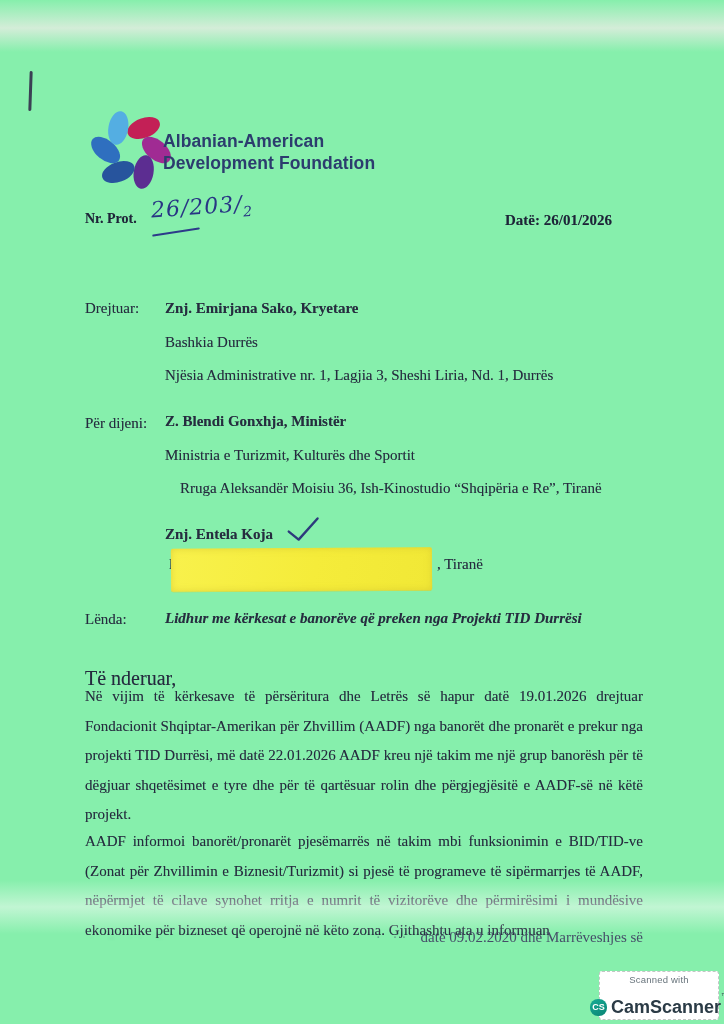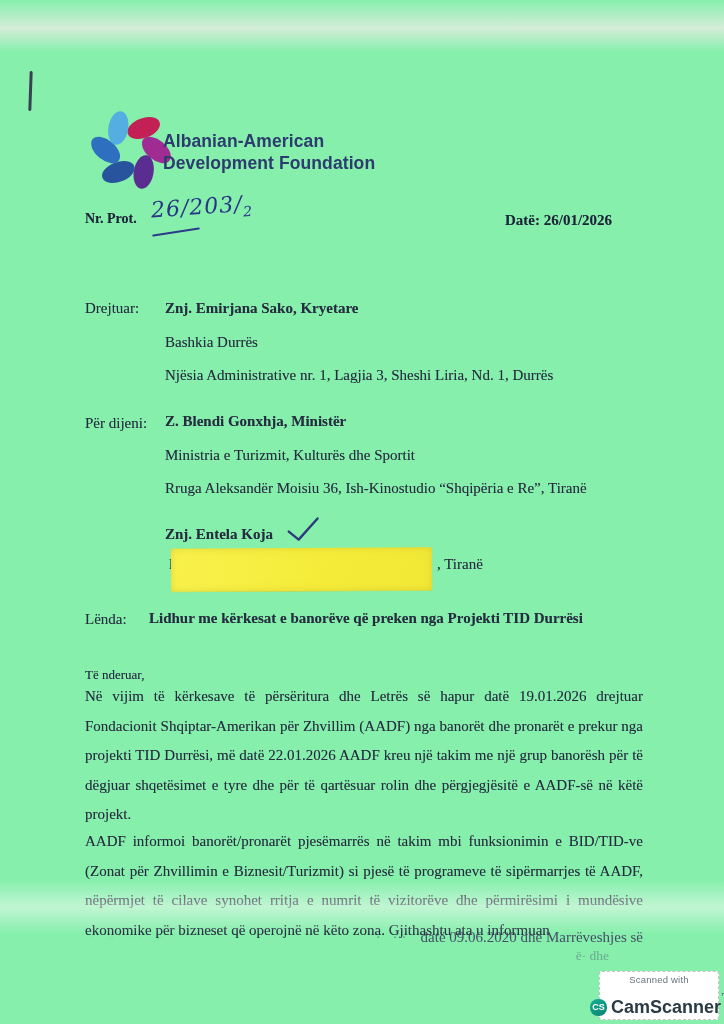--- a/index.html
+++ b/index.html
@@ -32,36 +32,36 @@
   
   .lab{font-size:15px;color:#262c3f;}
   .val{font-size:15px;color:#262c3f;}
   .to-label{left:85px;top:292px;margin-top:8px;}
   .to-name{left:165px;top:300px;}
   .to-org{left:165px;top:334px;}
   .to-addr{left:165px;top:367px;}
   .cc-label{left:85px;top:415px;}
   .cc-name{left:165px;top:413px;}
   .cc-org{left:165px;top:447px;}
-  .cc-addr{left:165px;top:480px;}
+  .cc-addr{left:180px;top:480px;}
   .cc2-name{left:165px;top:526px;}
   .checkmark{left:287px;top:518px;transform:rotate(-6deg);}
   .redact-prefix{left:169px;top:556px;z-index:1;}
   .highlight{
     left:171px;top:548px;width:261px;height:43px;z-index:2;
     background:linear-gradient(100deg,#f8f14c 0%,#f5ec3a 55%,#f1e836 100%);
     border-radius:2px;transform:rotate(-.35deg);
     box-shadow:inset 0 0 7px rgba(205,190,45,.55), 0 .5px 0 #d9cd2f;
   }
   .cc2-suffix{left:437px;top:556px;z-index:3;}
   
   .subj-label{left:85px;top:611px;}
-  .subj-text{left:149px;top:610px;}
+  .subj-text{left:165px;top:610px;font-style:italic;}
   
-  .salutation{left:85px;top:667px;font-size:13px;}
+  .salutation{left:85px;top:667px;font-size:20px;}
   .para{position:absolute;left:85px;width:558px;font-size:15px;line-height:29.5px;text-align:justify;white-space:normal;color:#262c3f;}
   .para1{top:682px;}
   .para2{top:827px;}
   .fade-overlay{left:0;top:880px;width:724px;height:54px;z-index:4;pointer-events:none;
     background:linear-gradient(180deg, rgba(252,252,250,0) 0%, rgba(252,252,250,.5) 50%, rgba(252,252,250,0) 100%);}
   .faded-line{left:85px;top:929px;width:558px;text-align:right;font-size:15px;color:#454d68;filter:blur(.3px);}
   .faded-line .pre-dots{opacity:.5;margin-right:10px;letter-spacing:4px;}
   .faint-frag{left:85px;top:948px;width:524px;text-align:right;font-size:13.5px;color:#4a5270;opacity:.45;filter:blur(.4px);}
   .smudge{left:90px;top:931px;width:150px;height:9px;color:rgba(70,80,110,.16);font-size:11px;filter:blur(1px);letter-spacing:6px;overflow:hidden;}
   
@@ -130,23 +130,22 @@
   <span class="abs lab tx subj-label">Lënda:</span>
   <span class="abs val tx b subj-text">Lidhur me kërkesat e banorëve që preken nga Projekti TID Durrësi</span>
 
   <span class="abs tx salutation">Të nderuar,</span>
   <div class="para para1 tx">Në vijim të kërkesave të përsëritura dhe Letrës së hapur datë 19.01.2026 drejtuar Fondacionit Shqiptar-Amerikan për Zhvillim (AADF) nga banorët dhe pronarët e prekur nga projekti TID Durrësi, më datë 22.01.2026 AADF kreu një takim me një grup banorësh për të dëgjuar shqetësimet e tyre dhe për të qartësuar rolin dhe përgjegjësitë e AADF-së në këtë projekt.</div>
   <div class="para para2 tx">AADF informoi banorët/pronarët pjesëmarrës në takim mbi funksionimin e BID/TID-ve (Zonat për Zhvillimin e Biznesit/Turizmit) si pjesë të programeve të sipërmarrjes të AADF, nëpërmjet të cilave synohet rritja e numrit të vizitorëve dhe përmirësimi i mundësive ekonomike për bizneset që operojnë në këto zona. Gjithashtu ata u informuan</div>
 
   <div class="abs fade-overlay"></div>
   <div class="abs smudge">· – ·· –</div>
   <div class="abs faded-line">
-    <span class="pre-dots">· ··</span><span>datë 09.06.2020 dhe Marrëveshjes së</span>
+    <span class="pre-dots">· ··</span><span>datë 09.02.2020 dhe Marrëveshjes së</span>
   </div>
-  <div class="abs faint-frag">ë· dhe</div>
 
   <div class="abs cs-badge">
     <div class="cs-top">Scanned with</div>
     <div class="cs-row">
       <div class="cs-icon">CS</div>
       <div>
         <span class="cs-brand">CamScanner</span><span class="cs-tm">™</span>
       </div>
     </div>
   </div>

